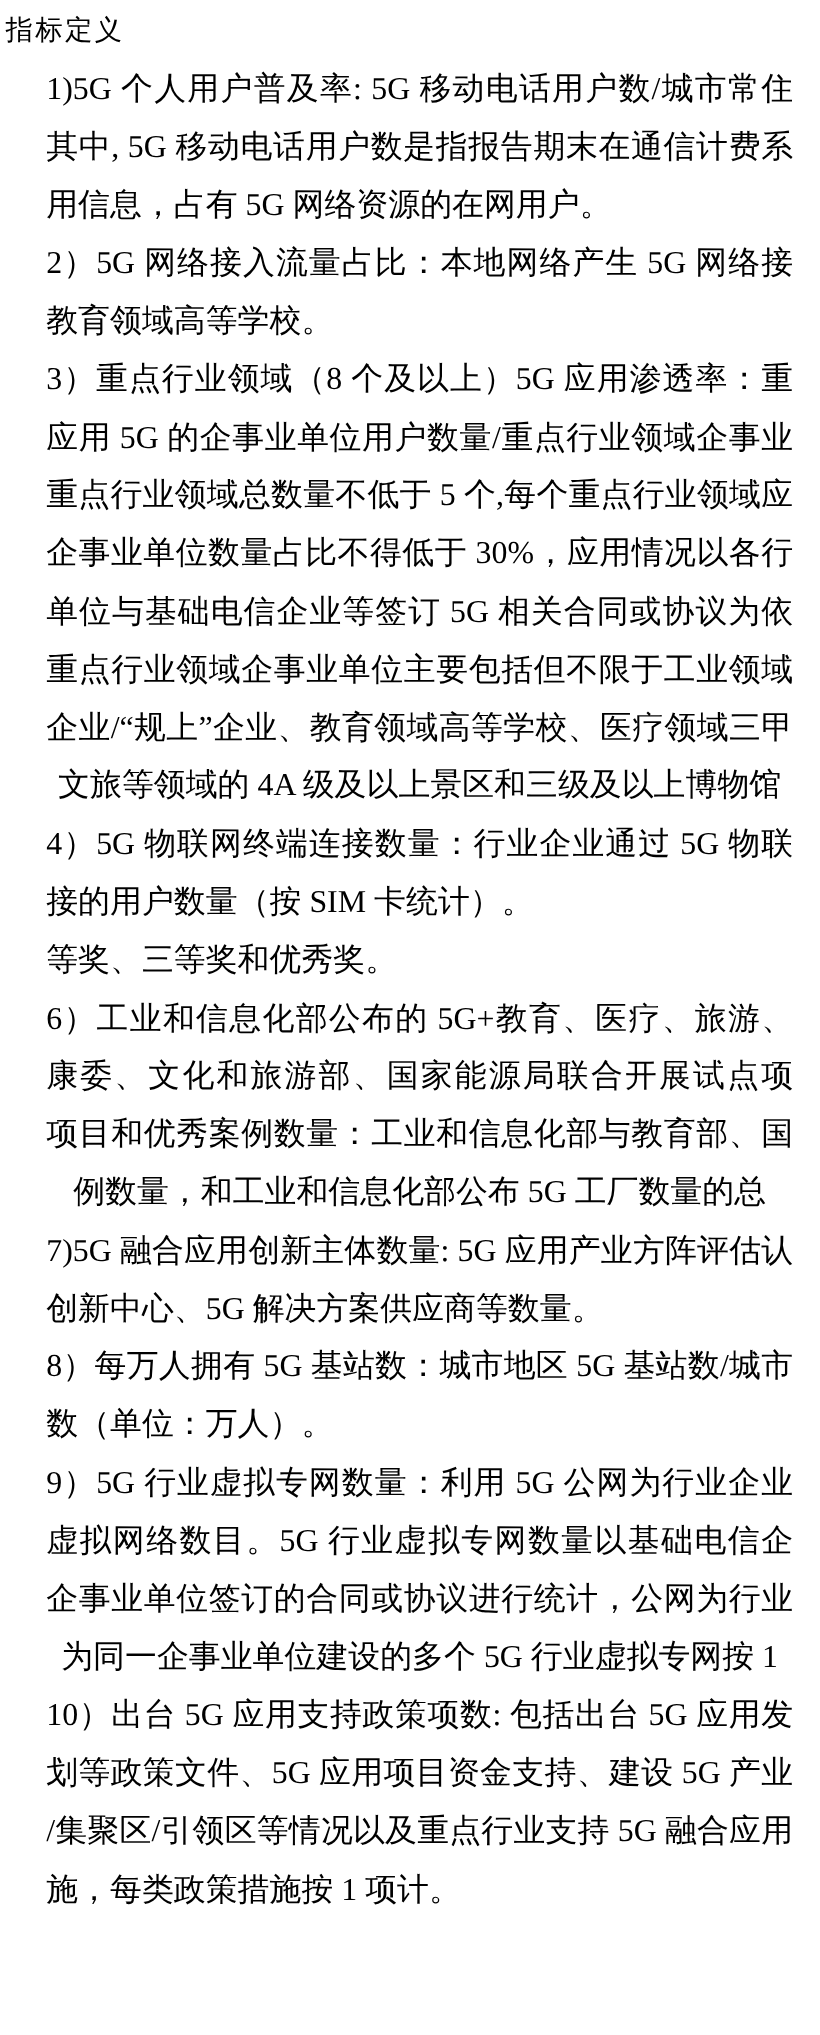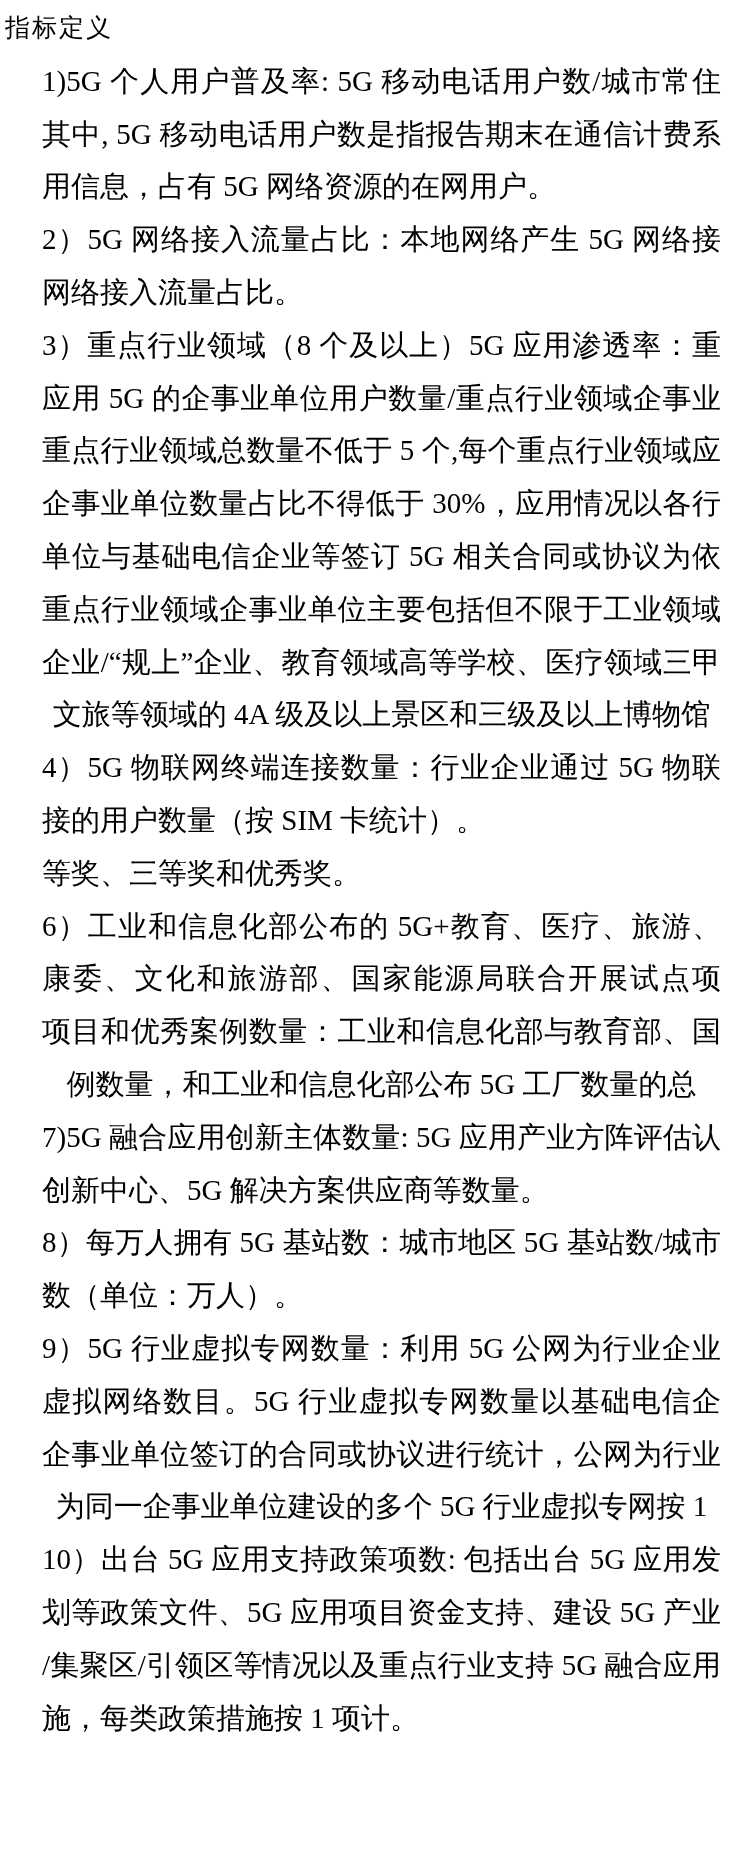--- a/index.html
+++ b/index.html
@@ -53,21 +53,21 @@
 <div class="doc">
   <h1 class="heading">指标定义</h1>
   <div class="content">
       <div class="para">
         <div class="line">1)5G 个人用户普及率: 5G 移动电话用户数/城市常住人口数。</div>
         <div class="line">其中, 5G 移动电话用户数是指报告期末在通信计费系统拥有使</div>
         <div class="line last">用信息，占有 5G 网络资源的在网用户。</div>
       </div>
       <div class="para">
         <div class="line">2）5G 网络接入流量占比：本地网络产生 5G 网络接入流量/移</div>
-        <div class="line last">网络接入流量占比。</div>
+        <div class="line last">教育领域高等学校。</div>
       </div>
       <div class="para">
         <div class="line">3）重点行业领域（8 个及以上）5G 应用渗透率：重点行业领域</div>
         <div class="line">应用 5G 的企事业单位用户数量/重点行业领域企事业单位数量。</div>
         <div class="line">重点行业领域总数量不低于 5 个,每个重点行业领域应用 5G 的</div>
         <div class="line">企事业单位数量占比不得低于 30%，应用情况以各行业企事业</div>
         <div class="line">单位与基础电信企业等签订 5G 相关合同或协议为依据。其中,</div>
         <div class="line">重点行业领域企事业单位主要包括但不限于工业领域大型工业</div>
         <div class="line">企业/“规上”企业、教育领域高等学校、医疗领域三甲医院、</div>
         <div class="line last">文旅等领域的 4A 级及以上景区和三级及以上博物馆等。</div>

